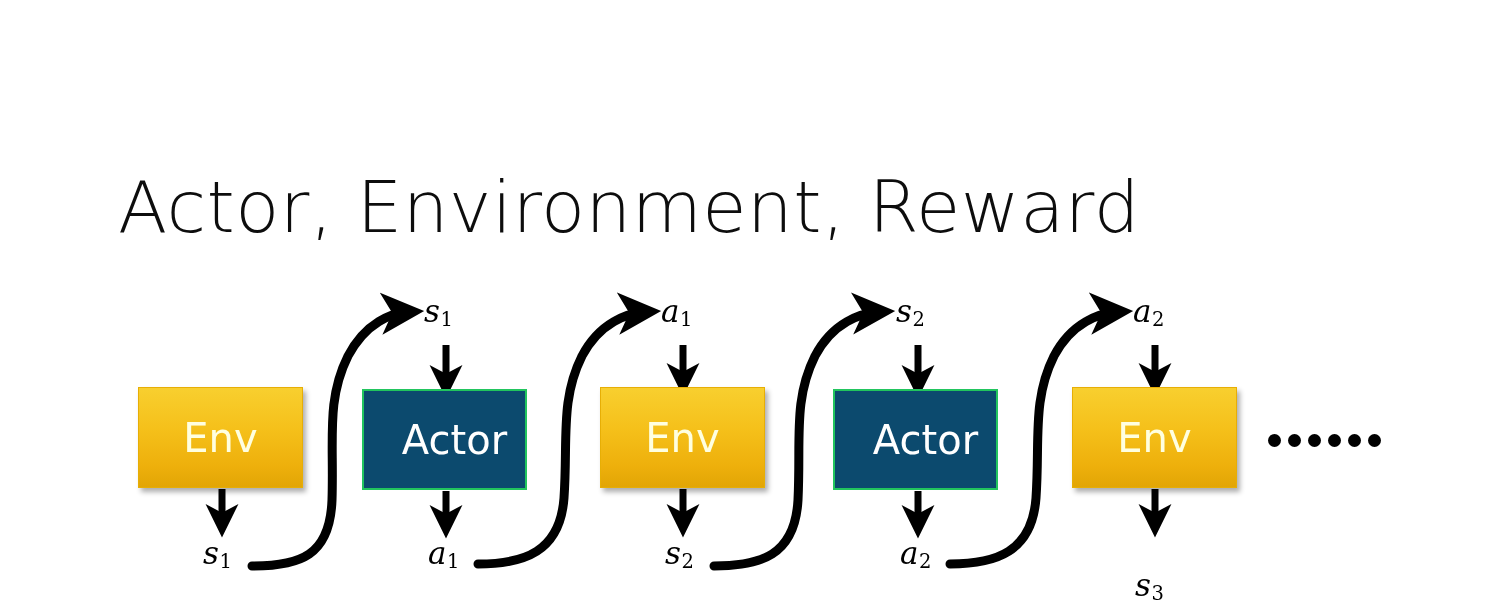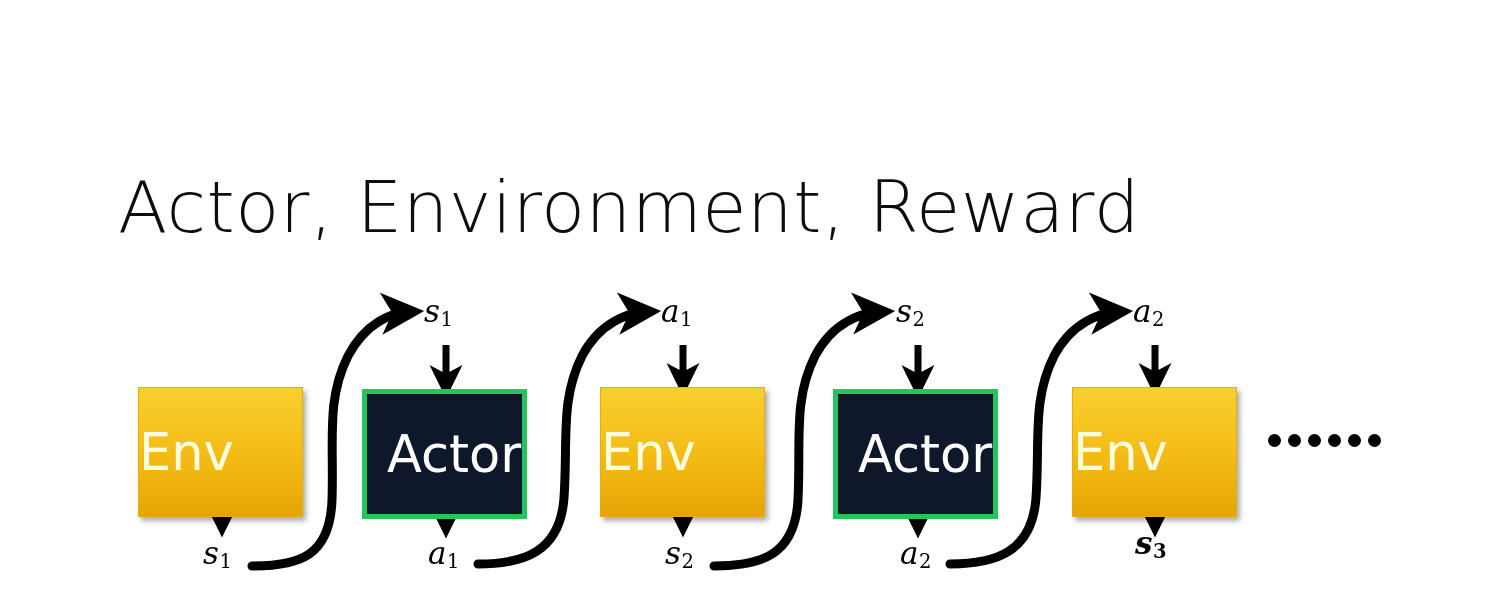--- a/index.html
+++ b/index.html
@@ -38,40 +38,40 @@
     position: absolute;
     left: 0;
     top: 0;
     width: 1500px;
     height: 608px;
   }
   
   .proc-box {
     position: absolute;
     width: 165px;
-    height: 130px;
+    height: 101px;
     box-sizing: border-box;
     display: flex;
     align-items: center;
-    justify-content: flex-start;
+    justify-content: center;
     font-family: "DejaVu Sans", sans-serif;
     font-weight: 400;
-    font-size: 51px;
+    font-size: 40px;
     line-height: 1;
   }
   .proc-box.env {
     background: linear-gradient(180deg, #f8cf2f 0%, #f5c01a 42%, #eeb00c 78%, #e2a505 100%);
     color: #ffffe0;
     border: 1px solid #e7ae05;
     box-shadow: 3px 4px 5px rgba(0,0,0,0.32);
   }
   .proc-box.actor {
-    background: #0f172a;
+    background: #0c4a6e;
     color: #ffffff;
-    border: 5px solid #22c55e;
+    border: 2px solid #22c55e;
     box-shadow: none;
     padding-left: 20px;
   }
   .proc-box .proc-label { display: block; }
   
   .math-label {
     position: absolute;
     font-family: "DejaVu Serif", serif;
     font-style: italic;
     font-size: 31px;
@@ -182,21 +182,21 @@
   </div>
 
   <div class="math-label" style="left:665px; top:538px;">
     <span>s</span><sub>2</sub>
   </div>
 
   <div class="math-label" style="left:900px; top:538px;">
     <span>a</span><sub>2</sub>
   </div>
 
-  <div class="math-label" style="left:1135px; top:528px;font-weight:bold;">
+  <div class="math-label" style="left:1135px; top:570px;">
     <span>s</span><sub>3</sub>
   </div>
 
   <div id="ellipsis">
     <span class="dot"></span>
     <span class="dot"></span>
     <span class="dot"></span>
     <span class="dot"></span>
     <span class="dot"></span>
     <span class="dot"></span>

